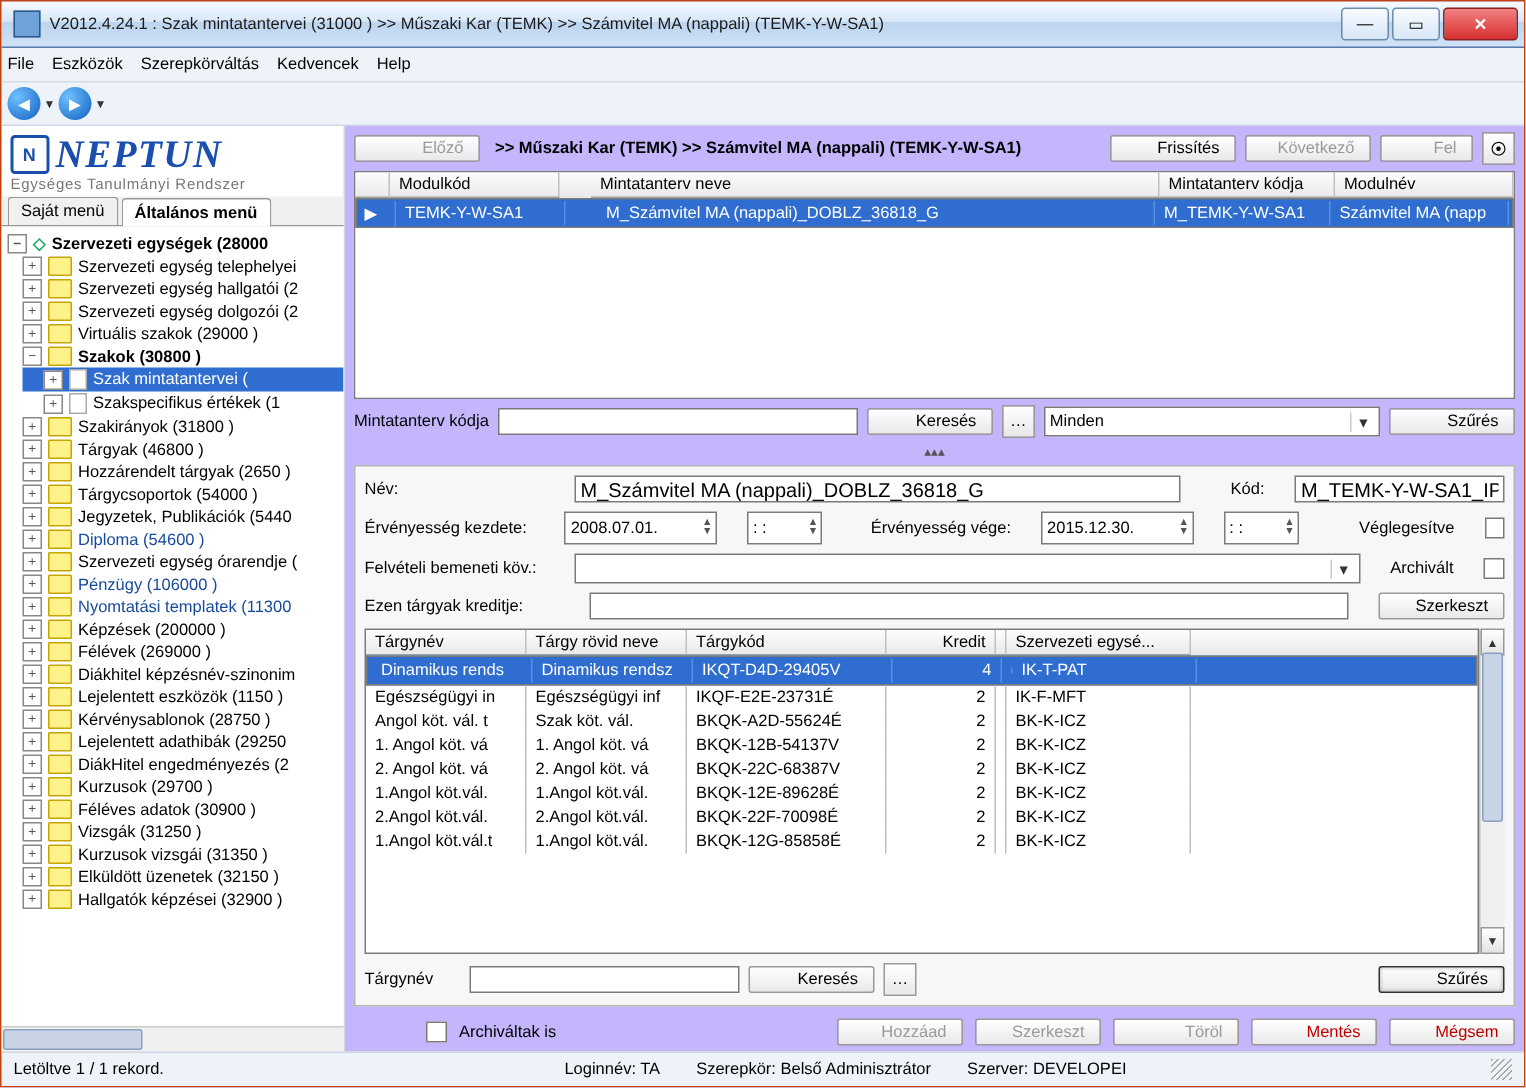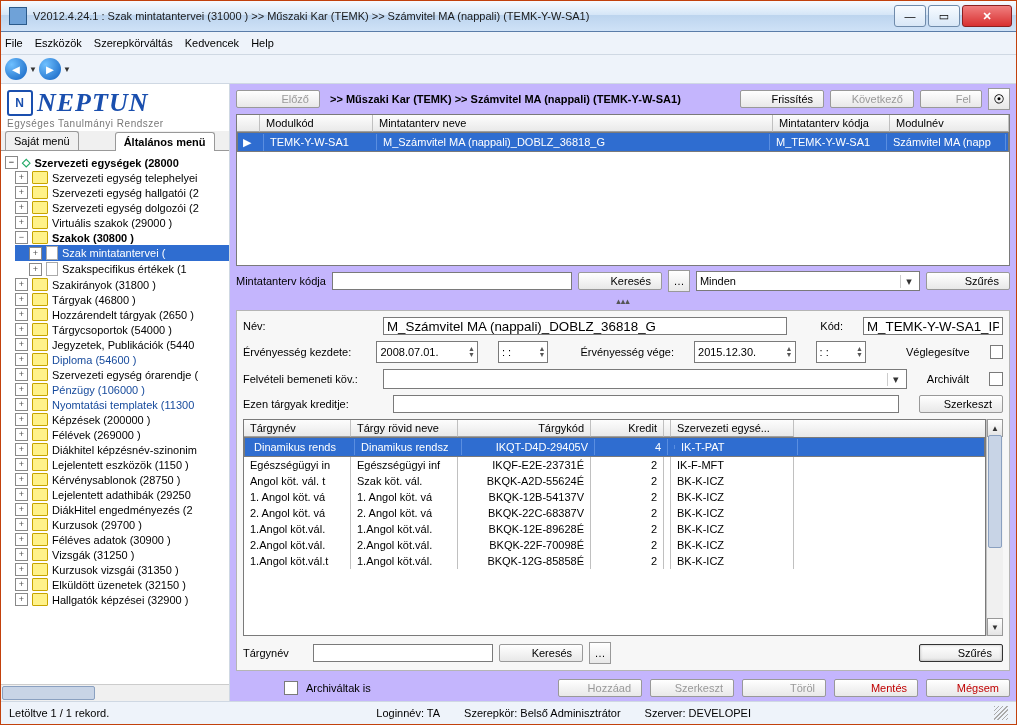--- a/index.html
+++ b/index.html
@@ -10,21 +10,21 @@
   .winbtns { display:flex; gap:2px; }
   .winbtn { width:30px; height:20px; border:1px solid #6f8bab; background:linear-gradient(#f7fbff,#d8e7f7); border-radius:3px; display:flex; align-items:center; justify-content:center; font-size:11px; }
   .winbtn.close { background:linear-gradient(#f08080,#d83030); border-color:#8a2020; color:#fff; width:48px; font-weight:bold; }
   .menubar { height:22px; background:#eef3fa; display:flex; align-items:center; padding:0 4px; gap:12px; border-bottom:1px solid #cfd8e3; }
   .menubar span { }
   .navbar { height:28px; background:#eef3fa; display:flex; align-items:center; padding:0 4px; gap:2px; border-bottom:1px solid #cfd8e3; }
   .navicon { width:22px; height:22px; border-radius:11px; background:radial-gradient(circle at 30% 30%,#6fc0ff,#1060c0); display:inline-flex; align-items:center; justify-content:center; color:#fff; font-size:13px; }
   .body { flex:1; display:flex; min-height:0; }
   .left { width:228px; border-right:1px solid #cfd8e3; display:flex; flex-direction:column; background:#fff; }
   .logo-box { padding:6px 6px 2px 6px; }
-  .tabs { display:flex; border-bottom:1px solid #999; padding:0 4px; background:#f0f0f0;gap:34px; }
+  .tabs { display:flex; border-bottom:1px solid #999; padding:0 4px; background:#f0f0f0; }
   .tab { padding:3px 8px; border:1px solid #999; border-bottom:none; background:#f0f0f0; margin-right:2px; border-radius:3px 3px 0 0; }
   .tab.active { background:#fff; position:relative; top:1px;font-weight:bold; }
   .tree { flex:1; overflow:auto; background:#fff; padding:4px 0; }
   .tree-root { display:flex; align-items:center; gap:4px; padding:1px 4px; font-weight:bold; }
   .tree ul { list-style:none; margin:0; padding:0 0 0 14px; }
   .tree li { display:flex; align-items:center; gap:4px; padding:1px 0; white-space:nowrap; }
   .exp { width:11px; height:11px; border:1px solid #888; display:inline-flex; align-items:center; justify-content:center; font-size:9px; line-height:9px; background:#fff; color:#555; }
   .folder { width:14px; height:11px; background:#fff28a; border:1px solid #c7a500; border-radius:1px; }
   .doc { width:10px; height:12px; background:#fff; border:1px solid #aaa; }
   li.selected { background:#2f6dd0; color:#fff; }
@@ -42,21 +42,21 @@
 
   .grid { border:1px solid #7a7a7a; background:#fff; display:flex; flex-direction:column; }
   .ghead { display:flex; background:linear-gradient(#fdfdfd,#e8e8e8); }
   .gcell, .ghcell { padding:2px 6px; border-right:1px solid #c0c0c0; overflow:hidden; white-space:nowrap; text-overflow:ellipsis; }
   .ghcell { border-bottom:1px solid #a0a0a0; }
   .grow { display:flex; }
   .grow.sel { background:#2f6dd0; color:#fff; }
   .grow.sel .gcell { border-right-color:#5a8ee0; }
   .g1 .gcell.c0,.g1 .ghcell.c0{ width:18px; padding:2px; }
   .g1 .gcell.c1,.g1 .ghcell.c1{ width:100px; }
-  .g1 .gcell.c2,.g1 .ghcell.c2{ flex:1; }
+  .g1 .gcell.c2,.g1 .ghcell.c2{ flex:1;margin-left:21px; }
   .g1 .gcell.c3,.g1 .ghcell.c3{ width:104px; }
   .g1 .gcell.c4,.g1 .ghcell.c4{ width:106px; }
   .grid-space { flex:1; background:#fff; }
 
   .searchrow { display:flex; align-items:center; gap:6px; }
   .lbl { white-space:nowrap; }
   .txt { border:1px solid #7a7a7a; background:#fff; height:18px; padding:1px 3px; box-sizing:border-box; }
   .sel { border:1px solid #7a7a7a; background:#fff; height:20px; display:flex; align-items:center; padding:0 2px 0 3px; box-sizing:border-box; }
   .sel .arrow { width:16px; text-align:center; border-left:1px solid #ccc; margin-left:auto; color:#333; }
 
@@ -67,21 +67,21 @@
   .time { width:46px; }
   .chk { width:12px; height:12px; border:1px solid #7a7a7a; background:#fff; display:inline-block; }
 
   .subtabs { display:flex; }
   .subtab { padding:3px 8px; border:1px solid #999; border-bottom:none; background:#f0f0f0; margin-right:-1px; }
   .subtab.active { background:#2f6dd0; color:#fff; border-color:#2f6dd0; }
 
   .g2 { flex:1; min-height:0; }
   .g2 .ghcell.c0,.g2 .gcell.c0{ width:94px; }
   .g2 .ghcell.c1,.g2 .gcell.c1{ width:94px; }
-  .g2 .ghcell.c2,.g2 .gcell.c2{ width:120px;text-align:right; }
+  .g2 .ghcell.c2,.g2 .gcell.c2{ width:120px; }
   .g2 .ghcell.c3,.g2 .gcell.c3{ width:60px; text-align:right; }
   .g2 .ghcell.cgap,.g2 .gcell.cgap{ width:6px; padding:2px 0; }
   .g2 .ghcell.c4,.g2 .gcell.c4{ width:110px; }
   .g2wrap { display:flex; }
   .g2inner { flex:1; overflow:hidden; }
   .vscroll { width:16px; background:#f0f0f0; border-left:1px solid #c0c0c0; position:relative; }
   .vscroll .ar { height:16px; border:1px solid #999; background:linear-gradient(#fff,#e4e4e4); display:flex; align-items:center; justify-content:center; font-size:8px; color:#333; }
   .vscroll .track { position:absolute; top:16px; bottom:16px; left:0; right:0; }
   .vscroll .thumb { position:absolute; left:1px; right:1px; top:0; height:60%; background:#c8d4e6; border:1px solid #8aa0c0; border-radius:2px; }
   .vscroll .ar.bottom { position:absolute; bottom:0; left:0; right:0; }

